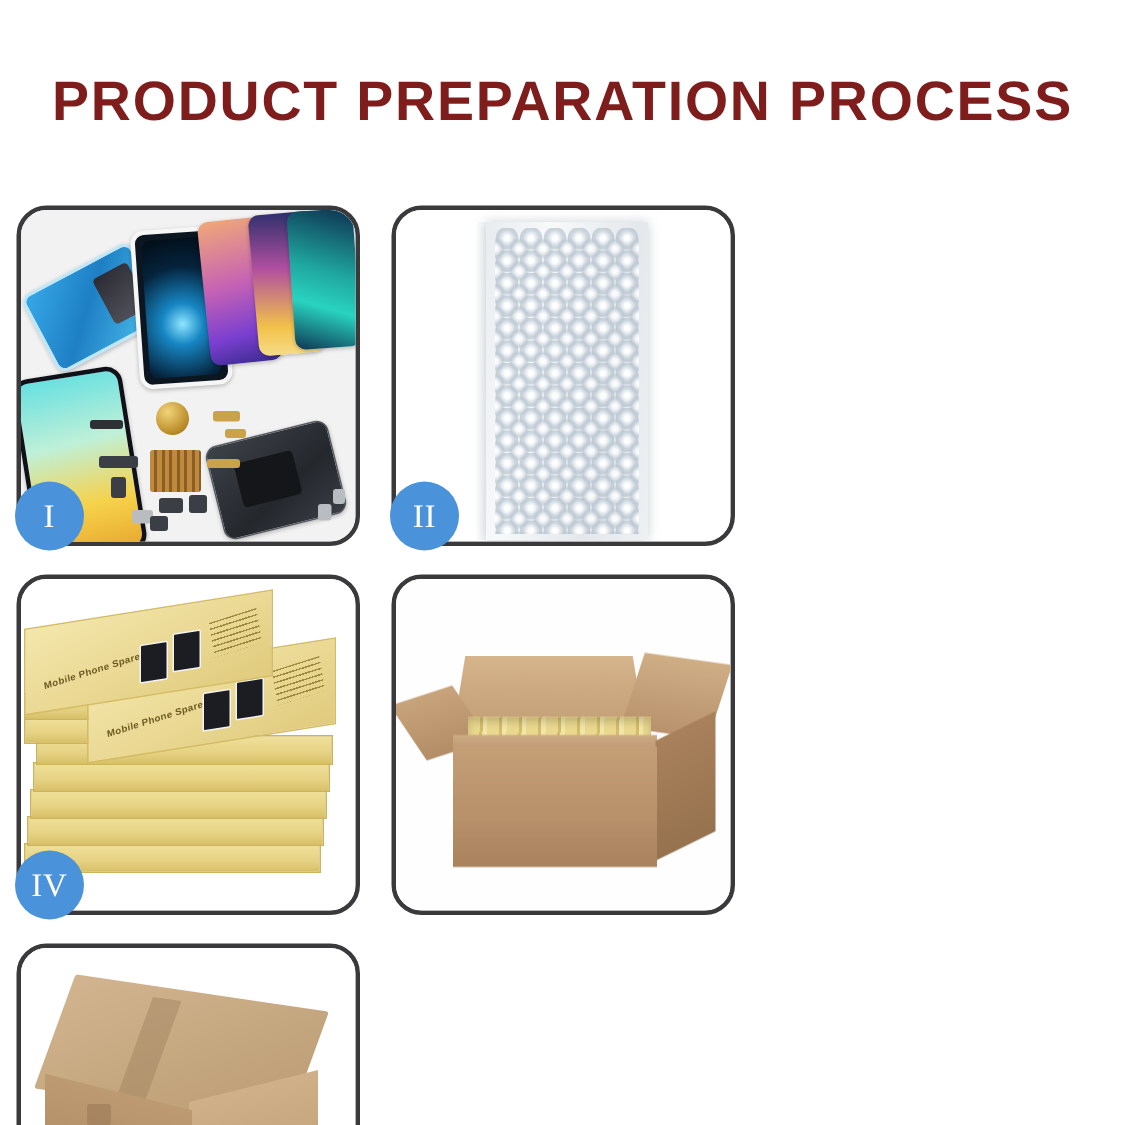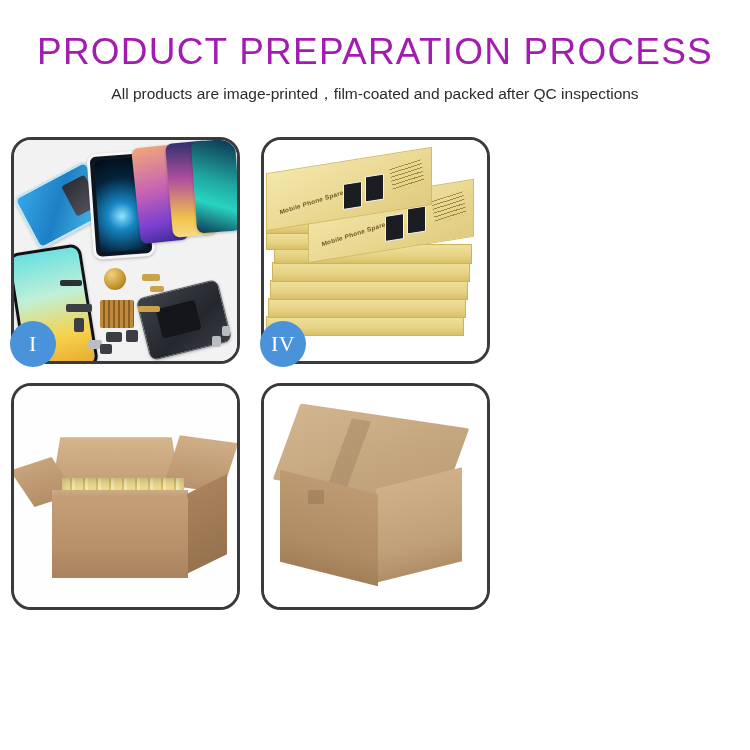--- a/index.html
+++ b/index.html
@@ -17,25 +17,25 @@
 
   
   .header {
     width: 750px;
     padding-top: 30px;
     text-align: center;
   }
   .title {
     font-family: "Liberation Sans", sans-serif;
     font-size: 37px;
-    font-weight: normal;
-    color: #a21caf;
+    font-weight: bold;
+    color: #7f1d1d;
     letter-spacing: 1.2px;
     line-height: 44px;
-    margin: 0;
+    margin: 16px;
     white-space: nowrap;
   }
   .subtitle {
     font-family: "Liberation Sans", sans-serif;
     font-size: 15.5px;
     font-weight: normal;
     color: #2b2b2b;
     line-height: 22px;
     margin: 9px 0 0 0;
     white-space: nowrap;
@@ -330,21 +330,20 @@
     position:absolute; width:16px; height:14px;
     background: rgba(140,110,78,.42);
     border-radius:2px;
   }
 </style>
 </head>
 <body>
 
 <div class="header">
   <h1 class="title">PRODUCT PREPARATION PROCESS</h1>
-  <p class="subtitle">All products are image-printed，film-coated and packed after QC inspections</p>
 </div>
 
 <div class="grid">
 
   <div class="card">
     <div class="card-inner">
       <div class="scene-parts">
         <div class="ph ph-a"></div>
         <div class="ph ph-b"></div>
         <div class="ph ph-c"></div>
@@ -364,20 +363,29 @@
         <div class="chip" style="left:112px; top:190px; width:12px; height:12px;"></div>
         <div class="chip silver" style="left:74px; top:200px; width:14px; height:9px;"></div>
         <div class="chip silver" style="left:198px; top:196px; width:9px; height:11px;"></div>
         <div class="chip silver" style="left:208px; top:186px; width:8px; height:10px;"></div>
         <div class="chip" style="left:86px; top:204px; width:12px; height:10px;"></div>
       </div>
     </div>
     <div class="badge">I</div>
   </div>
 
+  <div class="card">
+    <div class="card-inner">
+      <div class="scene-bubble">
+        <div class="bubble-edge"></div>
+        <div class="bubble-sheet"></div>
+      </div>
+    </div>
+    <div class="badge">II</div>
+  </div>
 
 
   <div class="card">
     <div class="card-inner">
       <div class="scene-stack">
 
         <div class="sb" style="left:2px;  top:176px; width:196px; height:18px;"></div>
         <div class="sb" style="left:4px;  top:158px; width:196px; height:18px;"></div>
         <div class="sb" style="left:6px;  top:140px; width:196px; height:18px;"></div>
         <div class="sb" style="left:8px;  top:122px; width:196px; height:18px;"></div>

